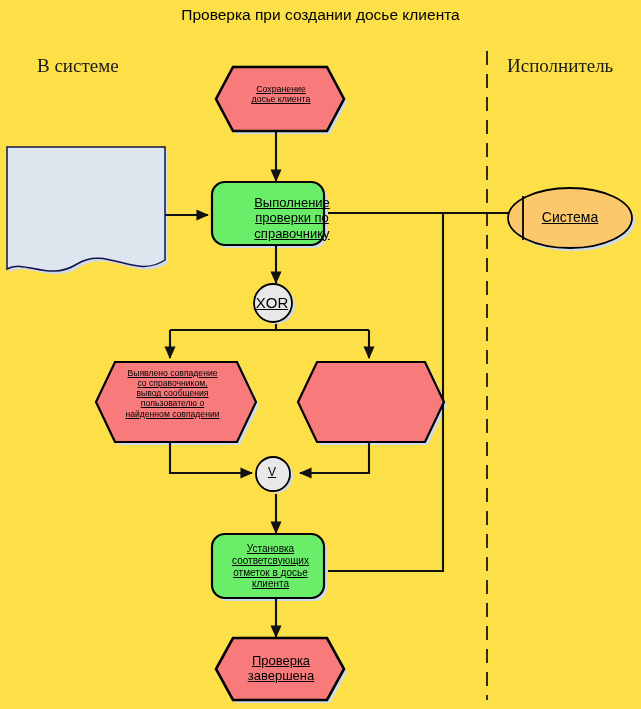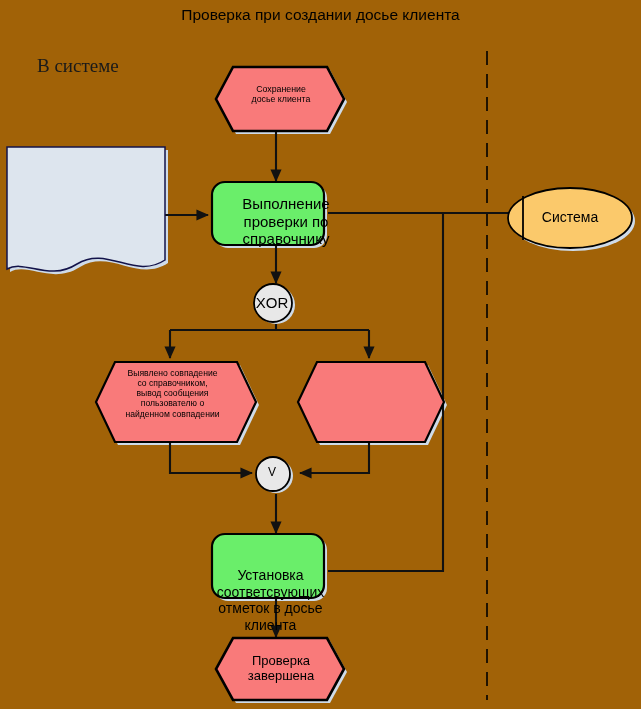--- a/index.html
+++ b/index.html
@@ -4,21 +4,21 @@
 <style>
   html, body {
     margin: 0;
     padding: 0;
     background: #ffffff;
   }
   #canvas {
     position: relative;
     width: 641px;
     height: 709px;
-    background: #a16207;
+    background: #fde047;
     overflow: hidden;
     font-family: "Liberation Sans", sans-serif;
   }
   #diagram-svg {
     position: absolute;
     left: 0;
     top: 0;
     width: 641px;
     height: 709px;
   }
@@ -45,40 +45,42 @@
   #lane-label-right { left: 507px; top: 55px; }
 
   .node-text {
     position: absolute;
     text-align: center;
     font-family: "Liberation Sans", sans-serif;
     color: #000000;
     line-height: 1.18;
     pointer-events: none;
     white-space: pre-line;
+    text-decoration: underline;
   }
   .t-doc      { left: 8px;   top: 152px; width: 155px; font-size: 8.6px; }
   .t-start    { left: 226px; top: 84px;  width: 110px; font-size: 8.8px; }
-  .t-check    { left: 222px; top: 195px; width: 128px; font-size: 15px; }
+  .t-check    { left: 228px; top: 195px; width: 128px; font-size: 13px; }
   .t-system   { left: 525px; top: 209px; width: 90px;  font-size: 14px; }
   .t-xor      { left: 248px; top: 294px; width: 48px;  font-size: 15px; }
   .t-match    { left: 106px; top: 368px; width: 133px; font-size: 8.6px; }
   .t-nomatch  { left: 310px; top: 375px; width: 120px; font-size: 8.8px; }
   .t-or       { left: 252px; top: 465px; width: 40px;  font-size: 12px; }
-  .t-mark     { left: 214px; top: 543px; width: 113px; font-size: 14px; margin-top: 24px; }
+  .t-mark     { left: 214px; top: 543px; width: 113px; font-size: 10px; }
   .t-end      { left: 226px; top: 653px; width: 110px; font-size: 13px; }
 </style>
 </head>
 <body>
 
 <div id="canvas">
 
   <div class="title-line" id="title-line-1">Проверка при создании досье клиента</div>
 
   <div class="lane-label" id="lane-label-left">В системе</div>
+  <div class="lane-label" id="lane-label-right">Исполнитель</div>
 
   <svg id="diagram-svg" viewBox="0 0 641 709">
     <defs>
       <marker id="arrow" viewBox="0 0 10 10" refX="9.2" refY="5" markerWidth="6" markerHeight="6" orient="auto-start-reverse">
         <path d="M 0 0.6 L 10 5 L 0 9.4 z" fill="#111111"></path>
       </marker>
     </defs>
 
     <line x1="487" y1="51" x2="487" y2="700" stroke="#000000" stroke-width="1.6" stroke-dasharray="14 9"></line>
 

